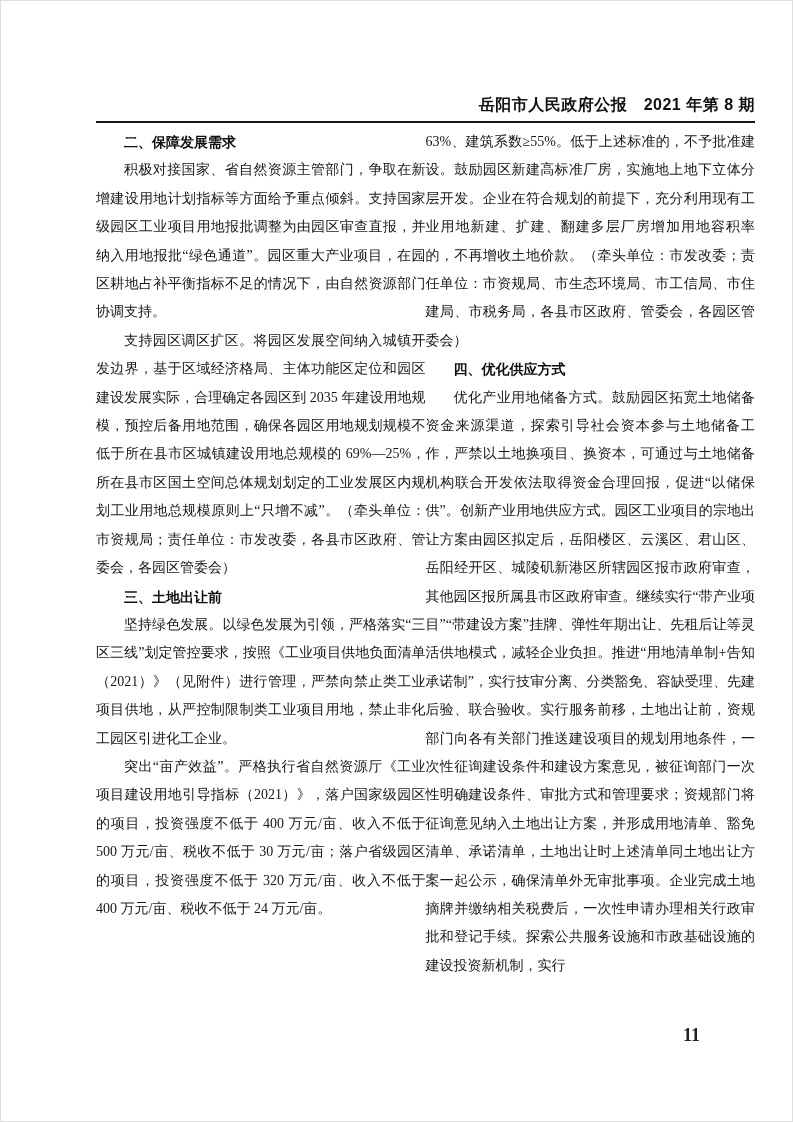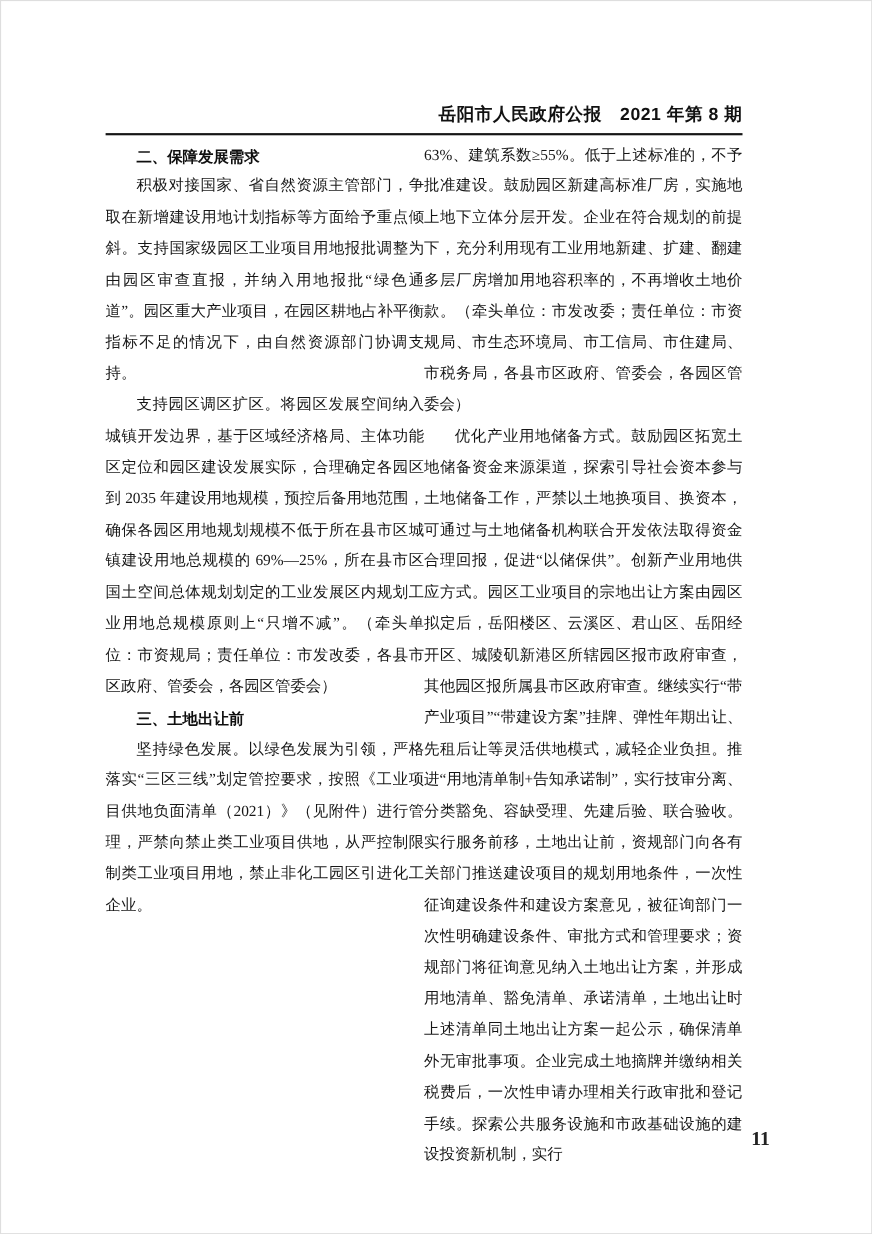--- a/index.html
+++ b/index.html
@@ -3,21 +3,21 @@
 <meta charset="utf-8">
 <style>
   html, body { margin: 0; padding: 0; background: #ffffff; }
   .page {
     position: relative;
     width: 793px;
     height: 1122px;
     box-sizing: border-box;
     background: #ffffff;
     border: 1px solid #dedede;
-    padding: 0 117px 0 95px;
+    padding: 0 37px 0 95px;
     overflow: hidden;
     color: #141414;
   }
   .header {
     margin: 0;
     padding-top: 94px;
     text-align: right;
     font-family: "Liberation Sans", "DejaVu Sans", sans-serif;
     font-weight: bold;
     font-size: 16px;
@@ -71,20 +71,22 @@
     <span>岳阳市人民政府公报　2021 年第 8 期</span>
   </div>
   <div class="header-rule"></div>
   <div class="content">
     <div class="column">
         <p class="heading">二、保障发展需求</p>
         <p class="para">积极对接国家、省自然资源主管部门，争取在新增建设用地计划指标等方面给予重点倾斜。支持国家级园区工业项目用地报批调整为由园区审查直报，并纳入用地报批“绿色通道”。园区重大产业项目，在园区耕地占补平衡指标不足的情况下，由自然资源部门协调支持。</p>
         <p class="para">支持园区调区扩区。将园区发展空间纳入城镇开发边界，基于区域经济格局、主体功能区定位和园区建设发展实际，合理确定各园区到 2035 年建设用地规模，预控后备用地范围，确保各园区用地规划规模不低于所在县市区城镇建设用地总规模的 69%—25%，所在县市区国土空间总体规划划定的工业发展区内规划工业用地总规模原则上“只增不减”。（牵头单位：市资规局；责任单位：市发改委，各县市区政府、管委会，各园区管委会）</p>
         <p class="heading">三、土地出让前</p>
         <p class="para">坚持绿色发展。以绿色发展为引领，严格落实“三区三线”划定管控要求，按照《工业项目供地负面清单（2021）》（见附件）进行管理，严禁向禁止类工业项目供地，从严控制限制类工业项目用地，禁止非化工园区引进化工企业。</p>
+        <p class="para">突出“亩产效益”。严格执行省自然资源厅《工业项目建设用地引导指标（2021）》，落户国家级园区的项目，投资强度不低于 400 万元/亩、收入不低于 500 万元/亩、税收不低于 30 万元/亩；落户省级园区的项目，投资强度不低于 320 万元/亩、收入不低于 400 万元/亩、税收不低于 24 万元/亩。</p>
       </div>
     <div class="column">
         <p class="para para-flush">63%、建筑系数≥55%。低于上述标准的，不予批准建设。鼓励园区新建高标准厂房，实施地上地下立体分层开发。企业在符合规划的前提下，充分利用现有工业用地新建、扩建、翻建多层厂房增加用地容积率的，不再增收土地价款。（牵头单位：市发改委；责任单位：市资规局、市生态环境局、市工信局、市住建局、市税务局，各县市区政府、管委会，各园区管委会）</p>
+        <p class="heading">四、优化供应方式</p>
         <p class="para">优化产业用地储备方式。鼓励园区拓宽土地储备资金来源渠道，探索引导社会资本参与土地储备工作，严禁以土地换项目、换资本，可通过与土地储备机构联合开发依法取得资金合理回报，促进“以储保供”。创新产业用地供应方式。园区工业项目的宗地出让方案由园区拟定后，岳阳楼区、云溪区、君山区、岳阳经开区、城陵矶新港区所辖园区报市政府审查，其他园区报所属县市区政府审查。继续实行“带产业项目”“带建设方案”挂牌、弹性年期出让、先租后让等灵活供地模式，减轻企业负担。推进“用地清单制+告知承诺制”，实行技审分离、分类豁免、容缺受理、先建后验、联合验收。实行服务前移，土地出让前，资规部门向各有关部门推送建设项目的规划用地条件，一次性征询建设条件和建设方案意见，被征询部门一次性明确建设条件、审批方式和管理要求；资规部门将征询意见纳入土地出让方案，并形成用地清单、豁免清单、承诺清单，土地出让时上述清单同土地出让方案一起公示，确保清单外无审批事项。企业完成土地摘牌并缴纳相关税费后，一次性申请办理相关行政审批和登记手续。探索公共服务设施和市政基础设施的建设投资新机制，实行</p>
       </div>
   </div>
   <div class="page-number">11</div>
 </div>
 
 </body></html>

